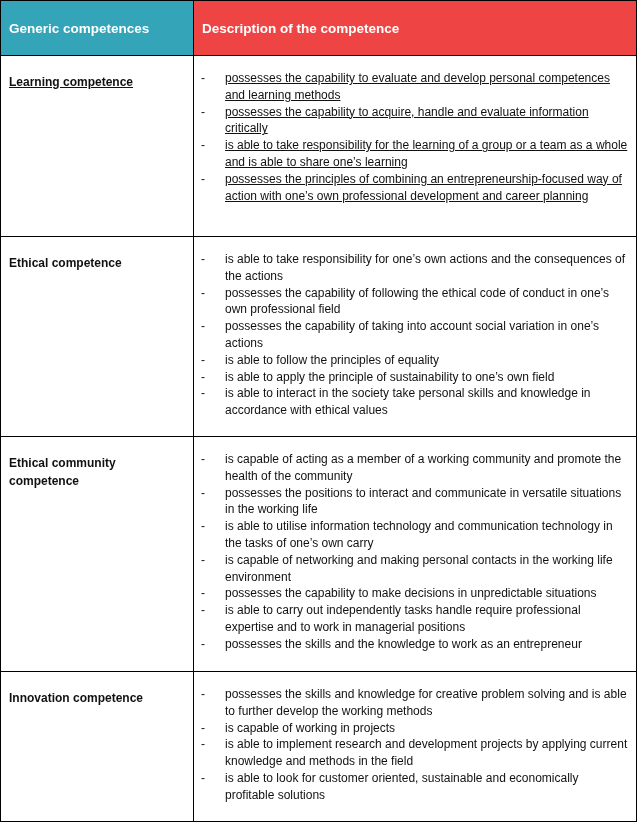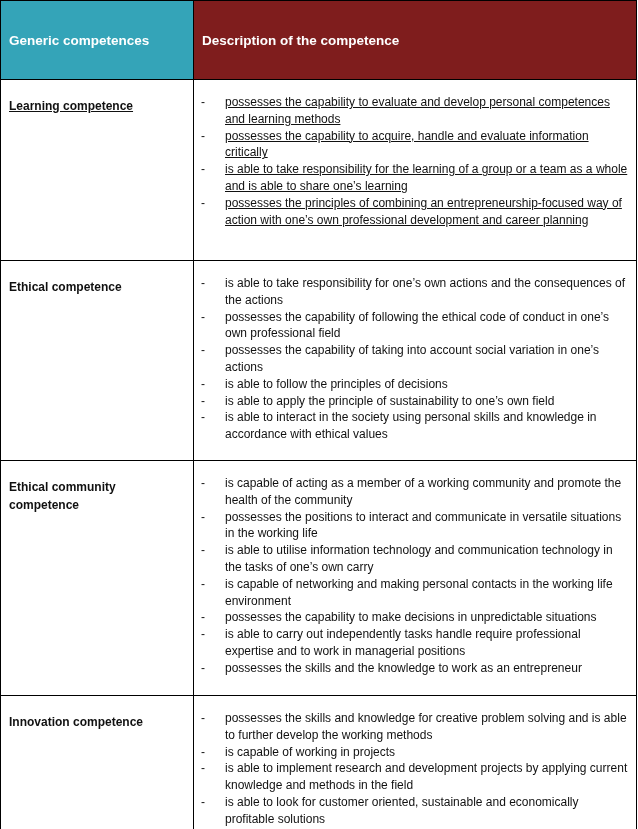--- a/index.html
+++ b/index.html
@@ -16,21 +16,21 @@
     }
     table.comp-table {
       border-collapse: collapse;
       width: 636px;
       margin-left: 0;
       table-layout: fixed;
     }
     table.comp-table td, table.comp-table th {
       border: 1px solid #000000;
       vertical-align: top;
-      padding: 12px;
+      padding: 0;
     }
     table.comp-table th {
       background: #34a4b8;
       color: #ffffff;
       font-weight: bold;
       font-size: 13.5px;
       text-align: left;
       height: 54px;
       vertical-align: middle;
       padding-left: 8px;
@@ -71,21 +71,21 @@
 <body>
 
 <table class="comp-table">
   <colgroup>
       <col class="c1">
       <col class="c2">
     </colgroup>
   <thead>
     <tr>
       <th style="background: rgb(52, 164, 184);">Generic competences</th>
-      <th style="background: #7f1d1d;">Description of the competence</th>
+      <th style="background: #ef4444;">Description of the competence</th>
     </tr>
   </thead>
   <tbody id="rows">
       <tr class="row-learning">
         <td class="name-cell">Learning competence</td>
         <td class="desc-cell">
           <ul class="desc-list">
             <li><span class="dash">-</span><span>possesses the capability to evaluate and develop personal competences and learning methods</span></li>
             <li><span class="dash">-</span><span>possesses the capability to acquire, handle and evaluate information critically</span></li>
             <li><span class="dash">-</span><span>is able to take responsibility for the learning of a group or a team as a whole and is able to share one’s learning</span></li>
@@ -93,23 +93,23 @@
           </ul>
         </td>
       </tr>
       <tr class="row-ethical">
         <td class="name-cell">Ethical competence</td>
         <td class="desc-cell">
           <ul class="desc-list">
             <li><span class="dash">-</span><span>is able to take responsibility for one’s own actions and the consequences of the actions</span></li>
             <li><span class="dash">-</span><span>possesses the capability of following the ethical code of conduct in one’s own professional field</span></li>
             <li><span class="dash">-</span><span>possesses  the capability of taking into account  social variation in one’s actions</span></li>
-            <li><span class="dash">-</span><span>is able to  follow the principles of decisions</span></li>
+            <li><span class="dash">-</span><span>is able to  follow the principles of equality</span></li>
             <li><span class="dash">-</span><span>is able to apply the principle of sustainability to one’s own field</span></li>
-            <li><span class="dash">-</span><span>is able to interact in the society using personal skills and knowledge in accordance with ethical values</span></li>
+            <li><span class="dash">-</span><span>is able to interact in the society take personal skills and knowledge in accordance with ethical values</span></li>
           </ul>
         </td>
       </tr>
       <tr class="row-working">
         <td class="name-cell">Ethical community competence</td>
         <td class="desc-cell">
           <ul class="desc-list">
             <li><span class="dash">-</span><span>is capable of acting as a member of a working community and promote the health of the community</span></li>
             <li><span class="dash">-</span><span>possesses the positions to interact and communicate in versatile situations in the working life</span></li>
             <li><span class="dash">-</span><span>is able to utilise information technology and communication technology in the tasks of one’s own carry</span></li>

